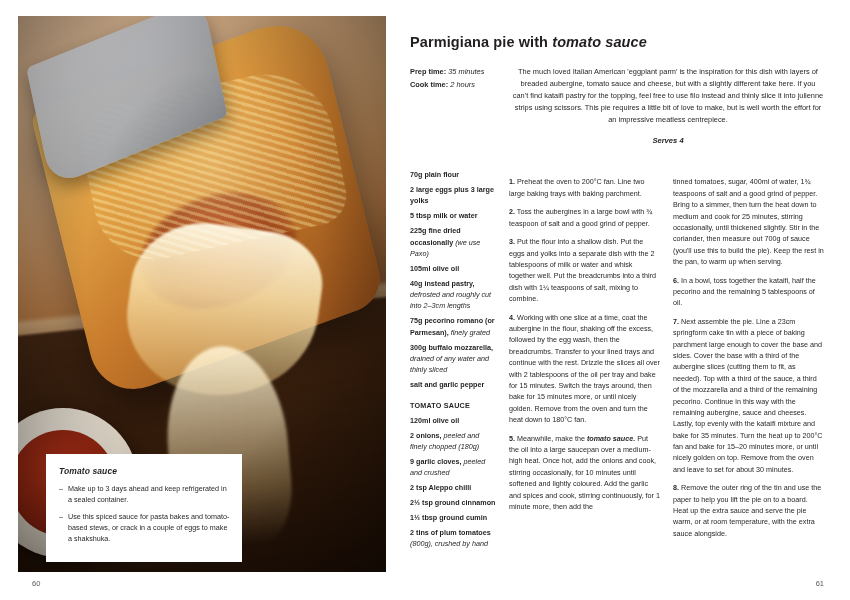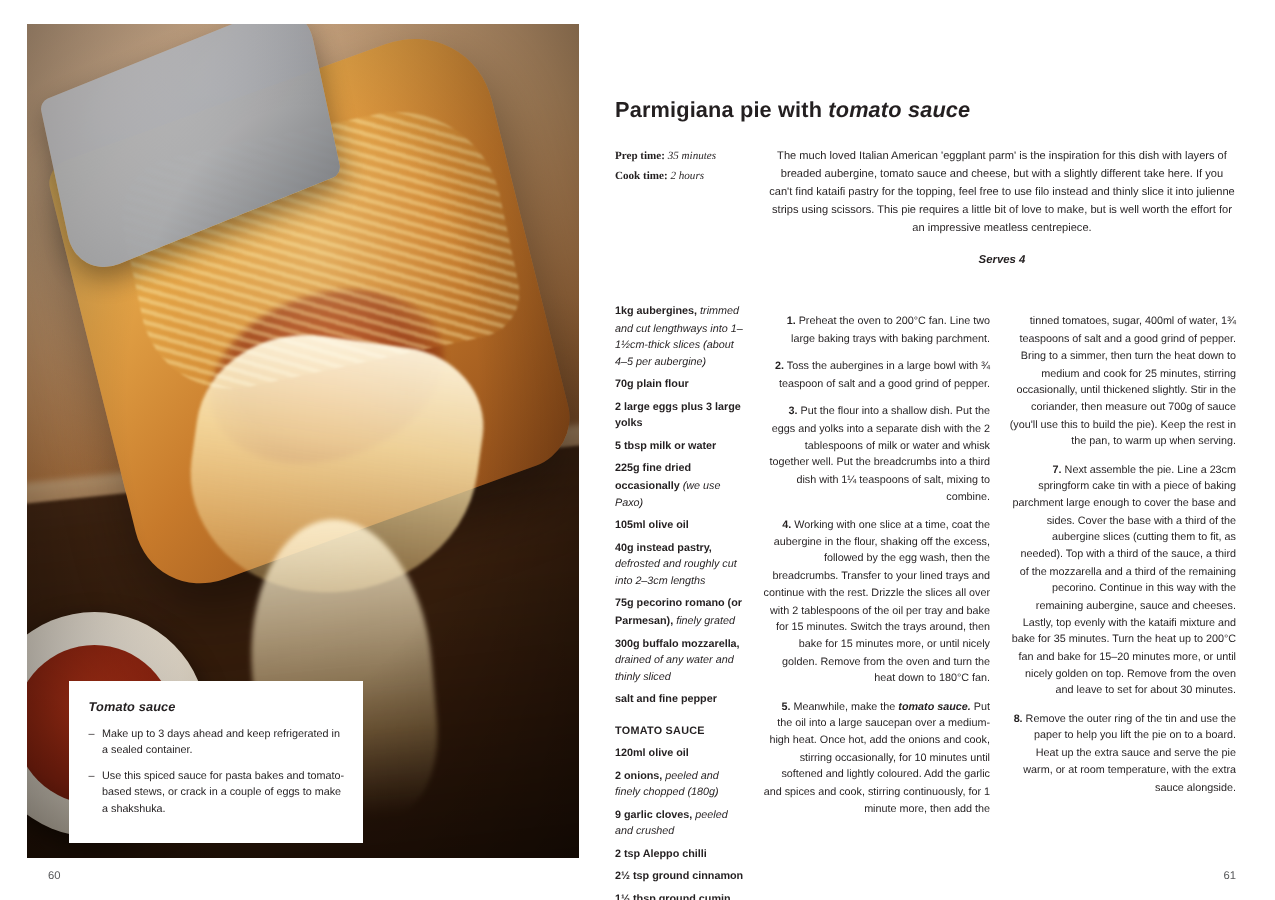--- a/index.html
+++ b/index.html
@@ -148,41 +148,39 @@
     font-size: 7.5px; color: #58595b;
   }
   .folio-left { left: 32px; }
   .folio-right { right: 26px; }
 
   
   .page-right {
     flex: 1 1 auto;
     position: relative;
     padding: 34px 26px 0 24px;
-    margin-top: 32px;
   }
   .recipe-title {
     font-size: 14.5px;
     font-weight: bold;
     color: #231f20;
     margin: 0 0 16px 0;
     letter-spacing: .1px;
   }
   .recipe-title em {
     font-style: italic;
     font-weight: bold;
   }
   .intro-row { display: flex; gap: 16px; }
   .times {
     width: 86px;
     flex: 0 0 86px;
     font-size: 7.4px;
     line-height: 1.7;
     font-style: italic;
-    font-family: Liberation Serif, serif;
   }
   .times b { font-style: normal; font-weight: bold; }
   .intro {
     flex: 1 1 auto;
     font-size: 7.4px;
     line-height: 1.62;
     text-align: center;
   }
   .serves {
     font-style: italic;
@@ -204,21 +202,21 @@
   .ing-list { margin:0; padding:0; list-style:none; }
   .ing-list li { margin-bottom: 3.5px; }
   .ing-list li b { font-weight: bold; }
   .ing-list li i { font-style: italic; }
   .sub-head {
     font-weight: bold;
     margin: 9px 0 4px 0;
     font-size: 7.2px;
     letter-spacing: .2px;
   }
-  .step { margin-bottom: 7px; text-align: right; }
+  .step { margin-bottom: 7px; }
   .step b { font-weight: bold; }
   .step i { font-weight: bold; }
 </style>
 </head>
 <body>
 
 <div class="spread">
 
   <div class="page-left">
     <div class="photo">
@@ -264,30 +262,29 @@
       <div class="intro">
         <div>The much loved Italian American 'eggplant parm' is the inspiration for this dish with layers of breaded aubergine, tomato sauce and cheese, but with a slightly different take here. If you can't find kataifi pastry for the topping, feel free to use filo instead and thinly slice it into julienne strips using scissors. This pie requires a little bit of love to make, but is well worth the effort for an impressive meatless centrepiece.</div>
         <div class="serves">Serves 4</div>
       </div>
     </div>
 
     <div class="cols">
 
       <div class="col col-ing">
         <ul class="ing-list">
-          <li><b>1kg aubergines,</b><i> trimmed and cut lengthways into 1–1½cm-thick slices (about 4–5 per aubergine)</i></li>
           <li><b>70g plain flour</b><i></i></li>
           <li><b>2 large eggs plus 3 large yolks</b><i></i></li>
           <li><b>5 tbsp milk or water</b><i></i></li>
           <li><b>225g fine dried occasionally</b><i> (we use Paxo)</i></li>
           <li><b>105ml olive oil</b><i></i></li>
           <li><b>40g instead pastry,</b><i> defrosted and roughly cut into 2–3cm lengths</i></li>
           <li><b>75g pecorino romano (or Parmesan),</b><i> finely grated</i></li>
           <li><b>300g buffalo mozzarella,</b><i> drained of any water and thinly sliced</i></li>
-          <li><b>salt and fine pepper</b><i></i></li>
+          <li><b>salt and garlic pepper</b><i></i></li>
         </ul>
 
         <div class="sub-head">TOMATO SAUCE</div>
 
         <ul class="ing-list">
           <li><b>120ml olive oil</b><i></i></li>
           <li><b>2 onions,</b><i> peeled and finely chopped (180g)</i></li>
           <li><b>9 garlic cloves,</b><i> peeled and crushed</i></li>
           <li><b>2 tsp Aleppo chilli</b><i></i></li>
           <li><b>2½ tsp ground cinnamon</b><i></i></li>
@@ -300,20 +297,21 @@
       <div class="col col-m1">
         <p class="step"><b>1.</b><span> Preheat the oven to 200°C fan. Line two large baking trays with baking parchment.</span></p>
         <p class="step"><b>2.</b><span> Toss the aubergines in a large bowl with ¾ teaspoon of salt and a good grind of pepper.</span></p>
         <p class="step"><b>3.</b><span> Put the flour into a shallow dish. Put the eggs and yolks into a separate dish with the 2 tablespoons of milk or water and whisk together well. Put the breadcrumbs into a third dish with 1¼ teaspoons of salt, mixing to combine.</span></p>
         <p class="step"><b>4.</b><span> Working with one slice at a time, coat the aubergine in the flour, shaking off the excess, followed by the egg wash, then the breadcrumbs. Transfer to your lined trays and continue with the rest. Drizzle the slices all over with 2 tablespoons of the oil per tray and bake for 15 minutes. Switch the trays around, then bake for 15 minutes more, or until nicely golden. Remove from the oven and turn the heat down to 180°C fan.</span></p>
         <p class="step"><b>5.</b><span> Meanwhile, make the </span><i>tomato sauce.</i><span> Put the oil into a large saucepan over a medium-high heat. Once hot, add the onions and cook, stirring occasionally, for 10 minutes until softened and lightly coloured. Add the garlic and spices and cook, stirring continuously, for 1 minute more, then add the</span></p>
       </div>
 
       <div class="col col-m2">
         <p class="step"><span>tinned tomatoes, sugar, 400ml of water, 1¾ teaspoons of salt and a good grind of pepper. Bring to a simmer, then turn the heat down to medium and cook for 25 minutes, stirring occasionally, until thickened slightly. Stir in the coriander, then measure out 700g of sauce (you'll use this to build the pie). Keep the rest in the pan, to warm up when serving.</span></p>
+        <p class="step"><b>6.</b><span> In a bowl, toss together the kataifi, half the pecorino and the remaining 5 tablespoons of oil.</span></p>
         <p class="step"><b>7.</b><span> Next assemble the pie. Line a 23cm springform cake tin with a piece of baking parchment large enough to cover the base and sides. Cover the base with a third of the aubergine slices (cutting them to fit, as needed). Top with a third of the sauce, a third of the mozzarella and a third of the remaining pecorino. Continue in this way with the remaining aubergine, sauce and cheeses. Lastly, top evenly with the kataifi mixture and bake for 35 minutes. Turn the heat up to 200°C fan and bake for 15–20 minutes more, or until nicely golden on top. Remove from the oven and leave to set for about 30 minutes.</span></p>
         <p class="step"><b>8.</b><span> Remove the outer ring of the tin and use the paper to help you lift the pie on to a board. Heat up the extra sauce and serve the pie warm, or at room temperature, with the extra sauce alongside.</span></p>
       </div>
     </div>
 
     <div class="folio folio-right">61</div>
   </div>
 </div>
 
 </body></html>

